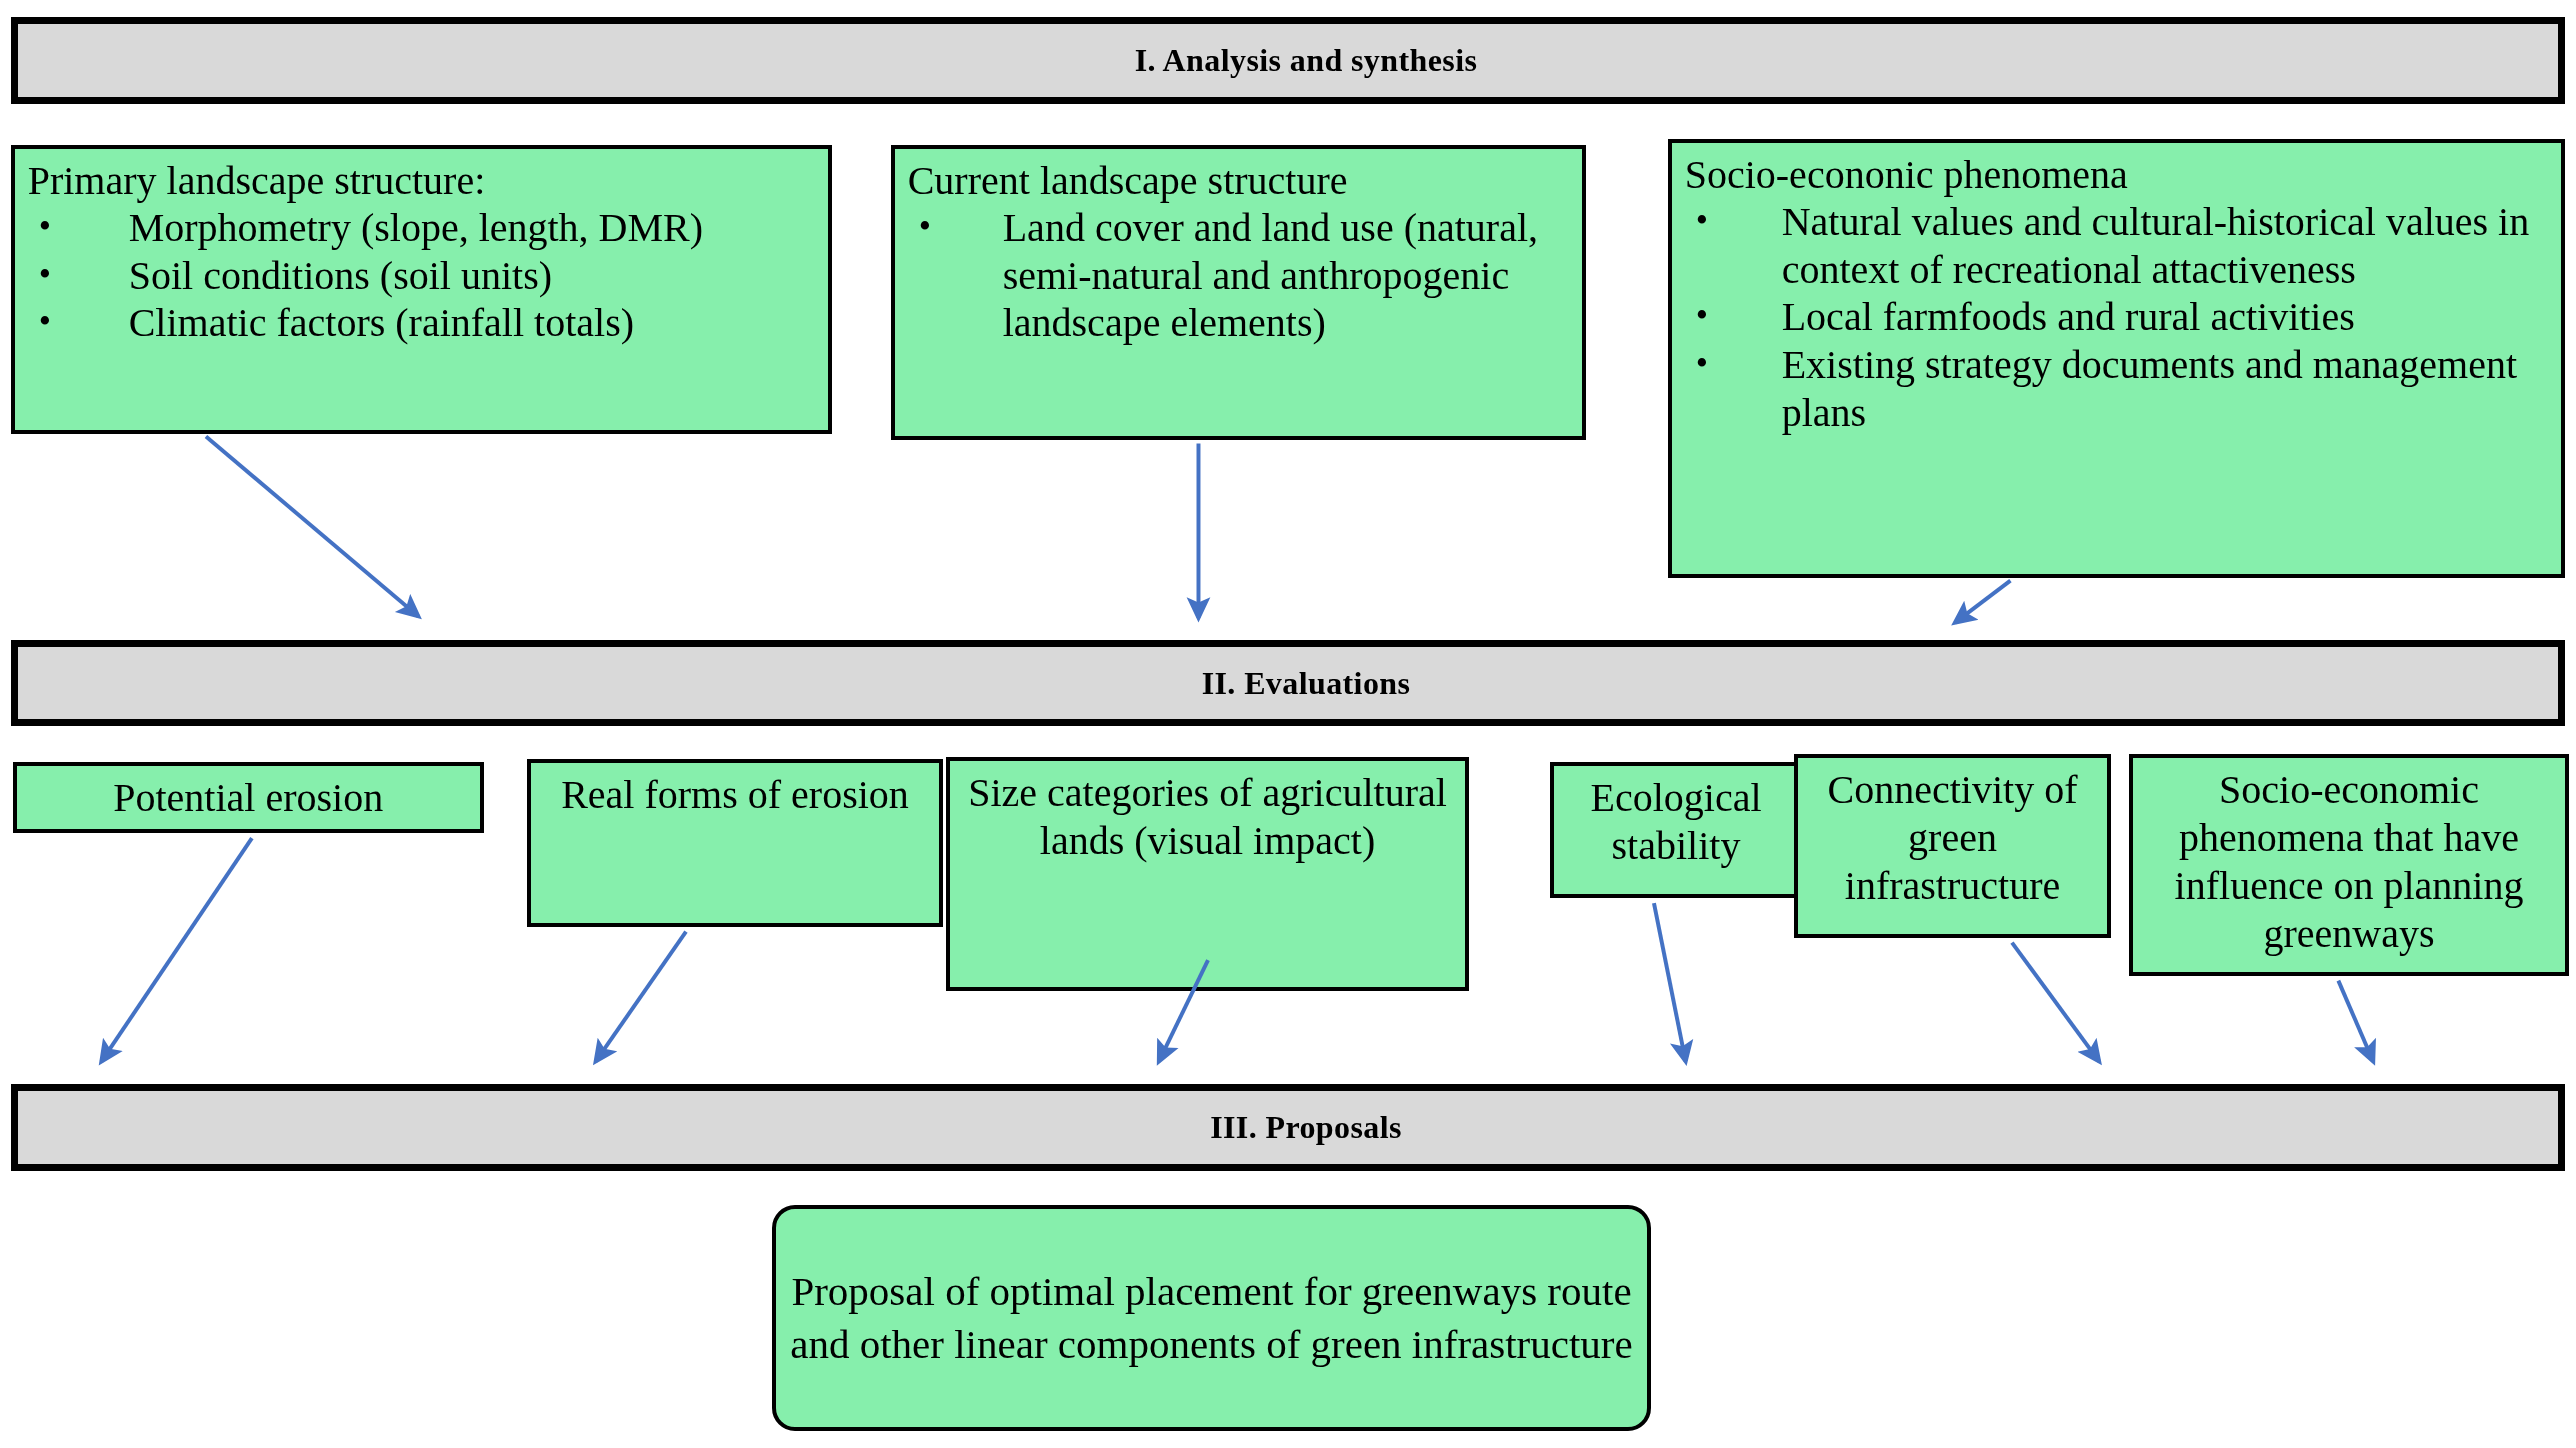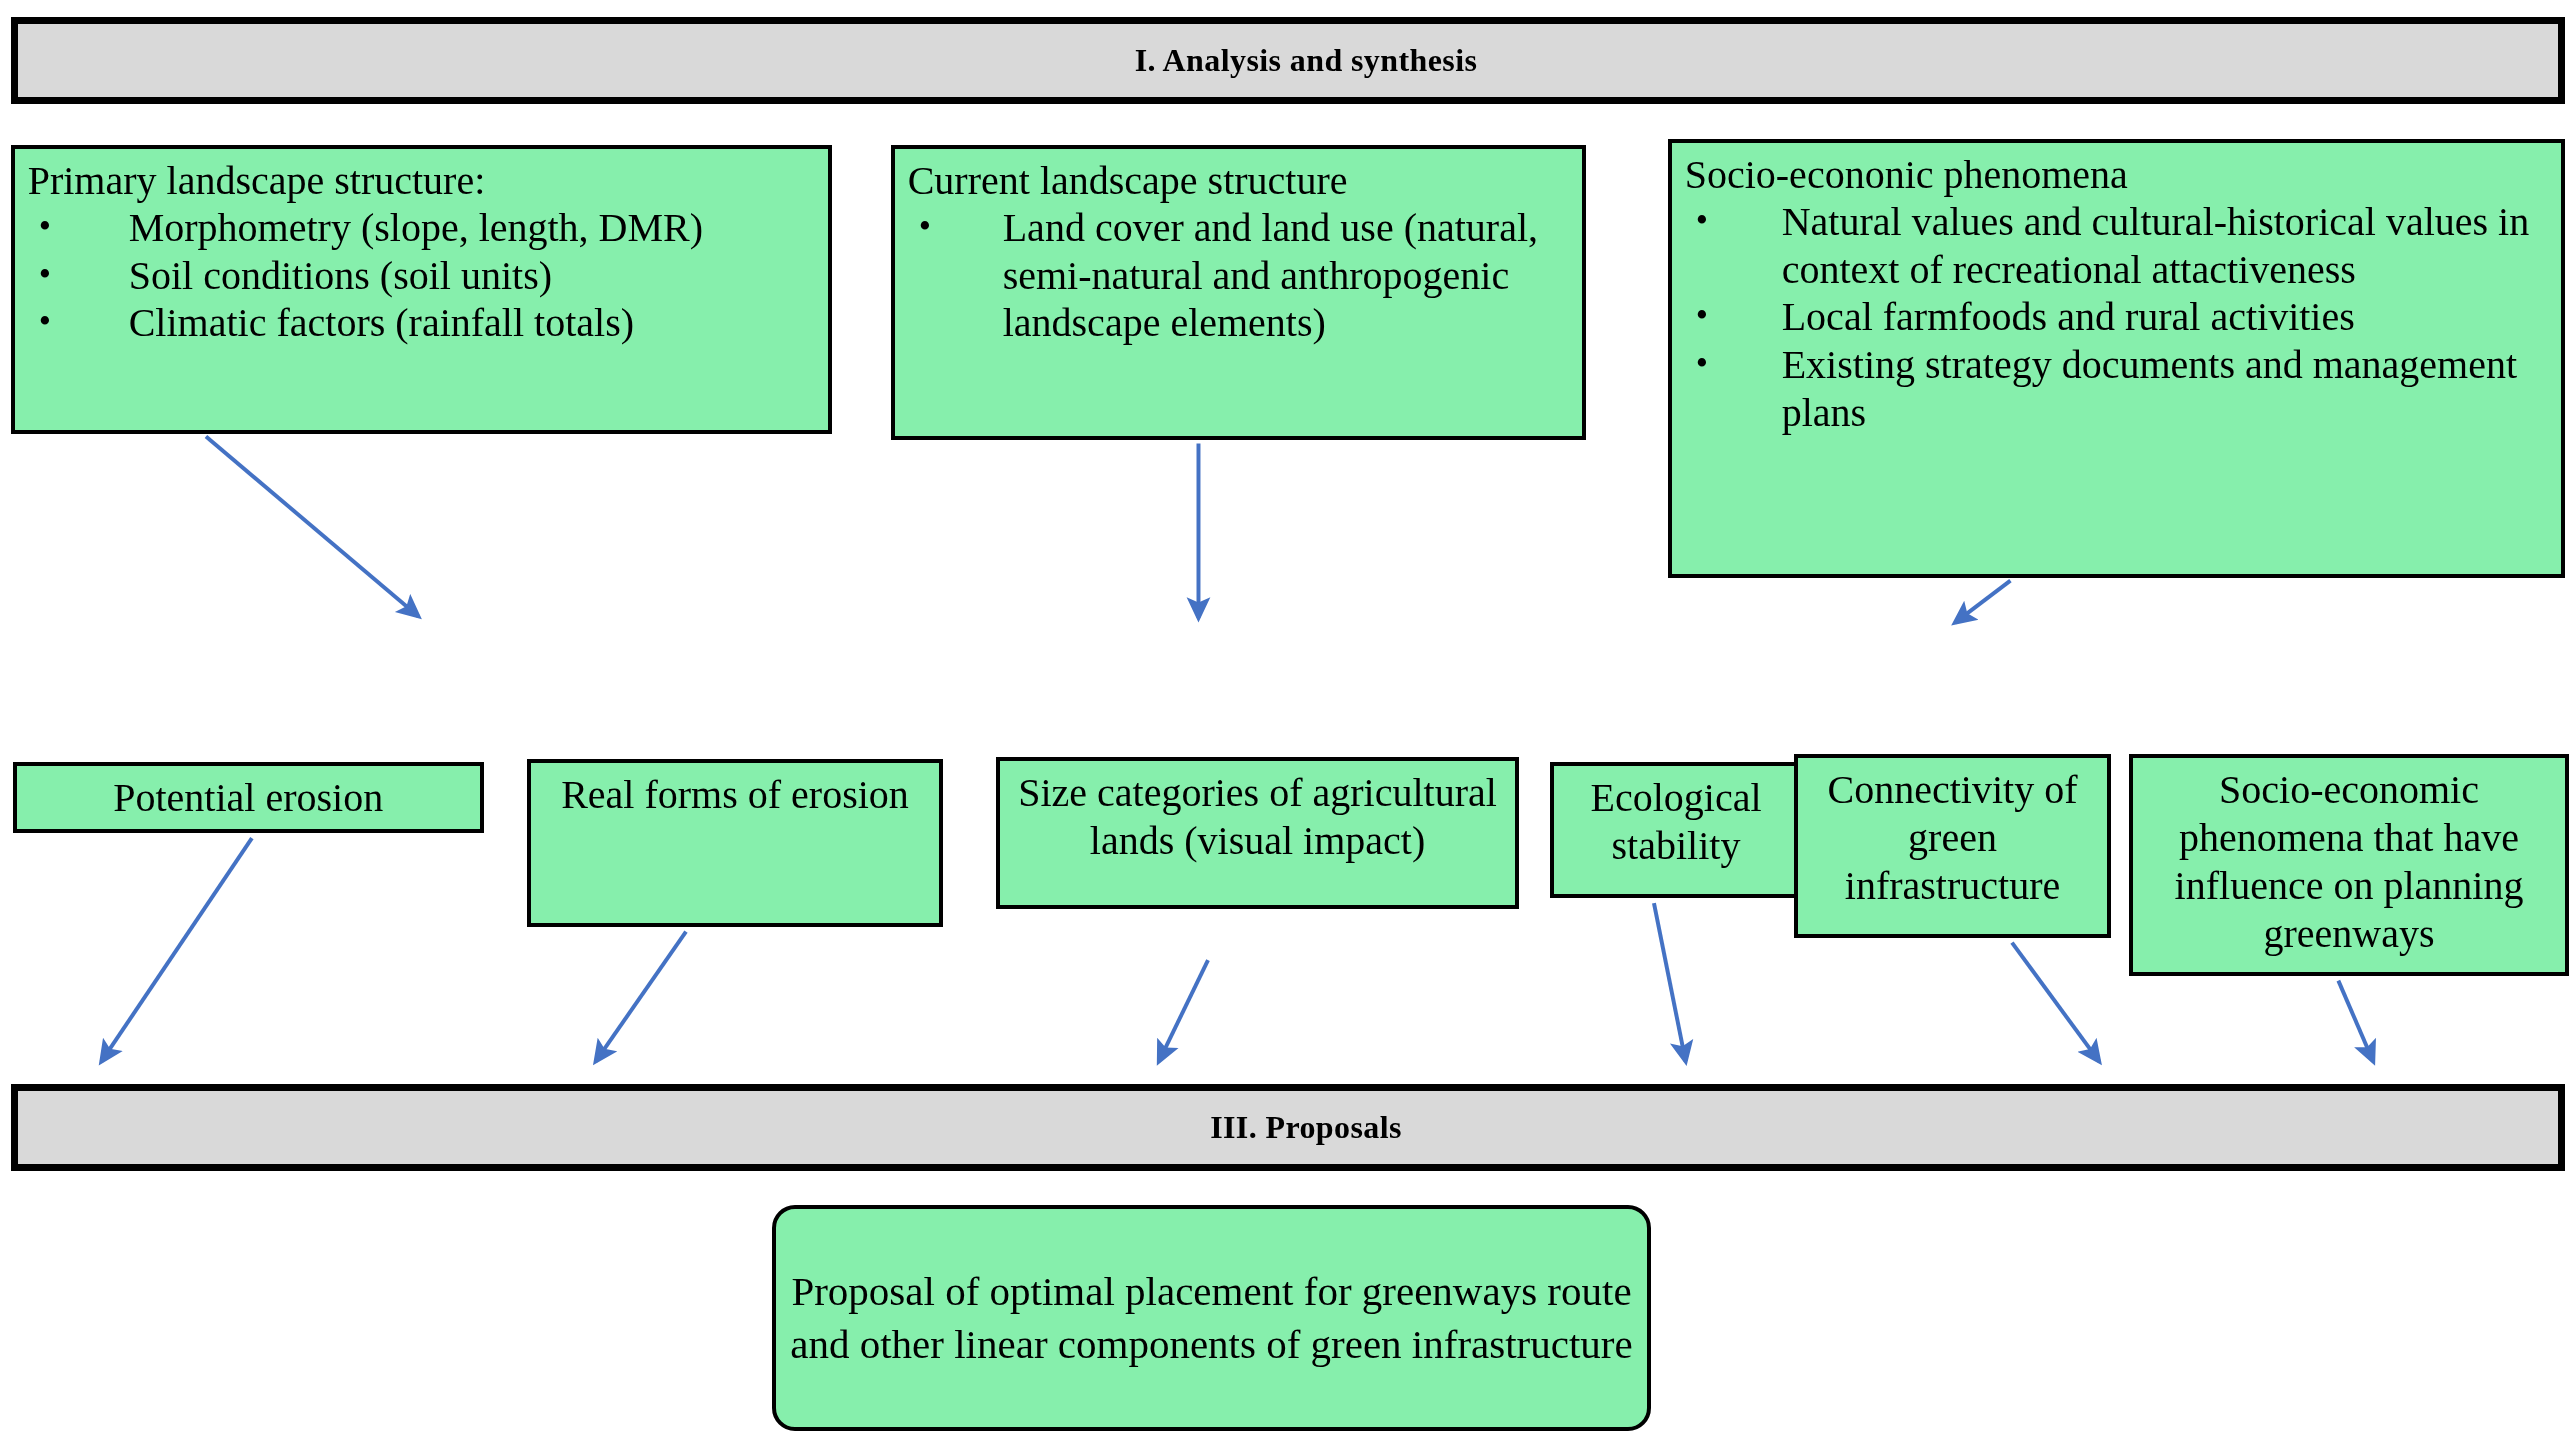--- a/index.html
+++ b/index.html
@@ -138,30 +138,33 @@
 
   <div class="box" style="left:1668px; top:139px; width:897px; height:439px;">
     <div class="box-title">Socio-econonic phenomena</div>
     <ul class="bullets">
       <li style="padding-left:97px;">Natural values and cultural-historical values in  context of recreational attactiveness</li>
       <li style="padding-left:97px;">Local farmfoods and rural  activities</li>
       <li style="padding-left:97px;">Existing  strategy documents  and management  plans</li>
     </ul>
   </div>
 
+  <div class="band" style="left:11px; top:640px; width:2554px; height:86px;">
+    <span class="band-label">II. Evaluations</span>
+  </div>
 
   <div class="box centered" style="left:12.7px; top:762px; width:471px; height:71px;">
     <div class="box-title">Potential  erosion</div>
   </div>
 
   <div class="box centered" style="left:527px; top:759px; width:416px; height:168px;">
     <div class="box-title">Real forms of erosion</div>
   </div>
 
-  <div class="box centered" style="left:996px; top:757px; width:523px; height:152px;">
+  <div class="box centered" style="left:946px; top:757px; width:523px; height:234px;">
     <div class="box-title">Size categories of agricultural lands (visual  impact)</div>
   </div>
 
   <div class="box centered" style="left:1506px; top:762px; width:252px; height:136px;margin-left:44px;">
     <div class="box-title">Ecological stability</div>
   </div>
 
   <div class="box centered" style="left:1794px; top:754px; width:317px; height:184px;">
     <div class="box-title">Connectivity of green infrastructure</div>
   </div>

